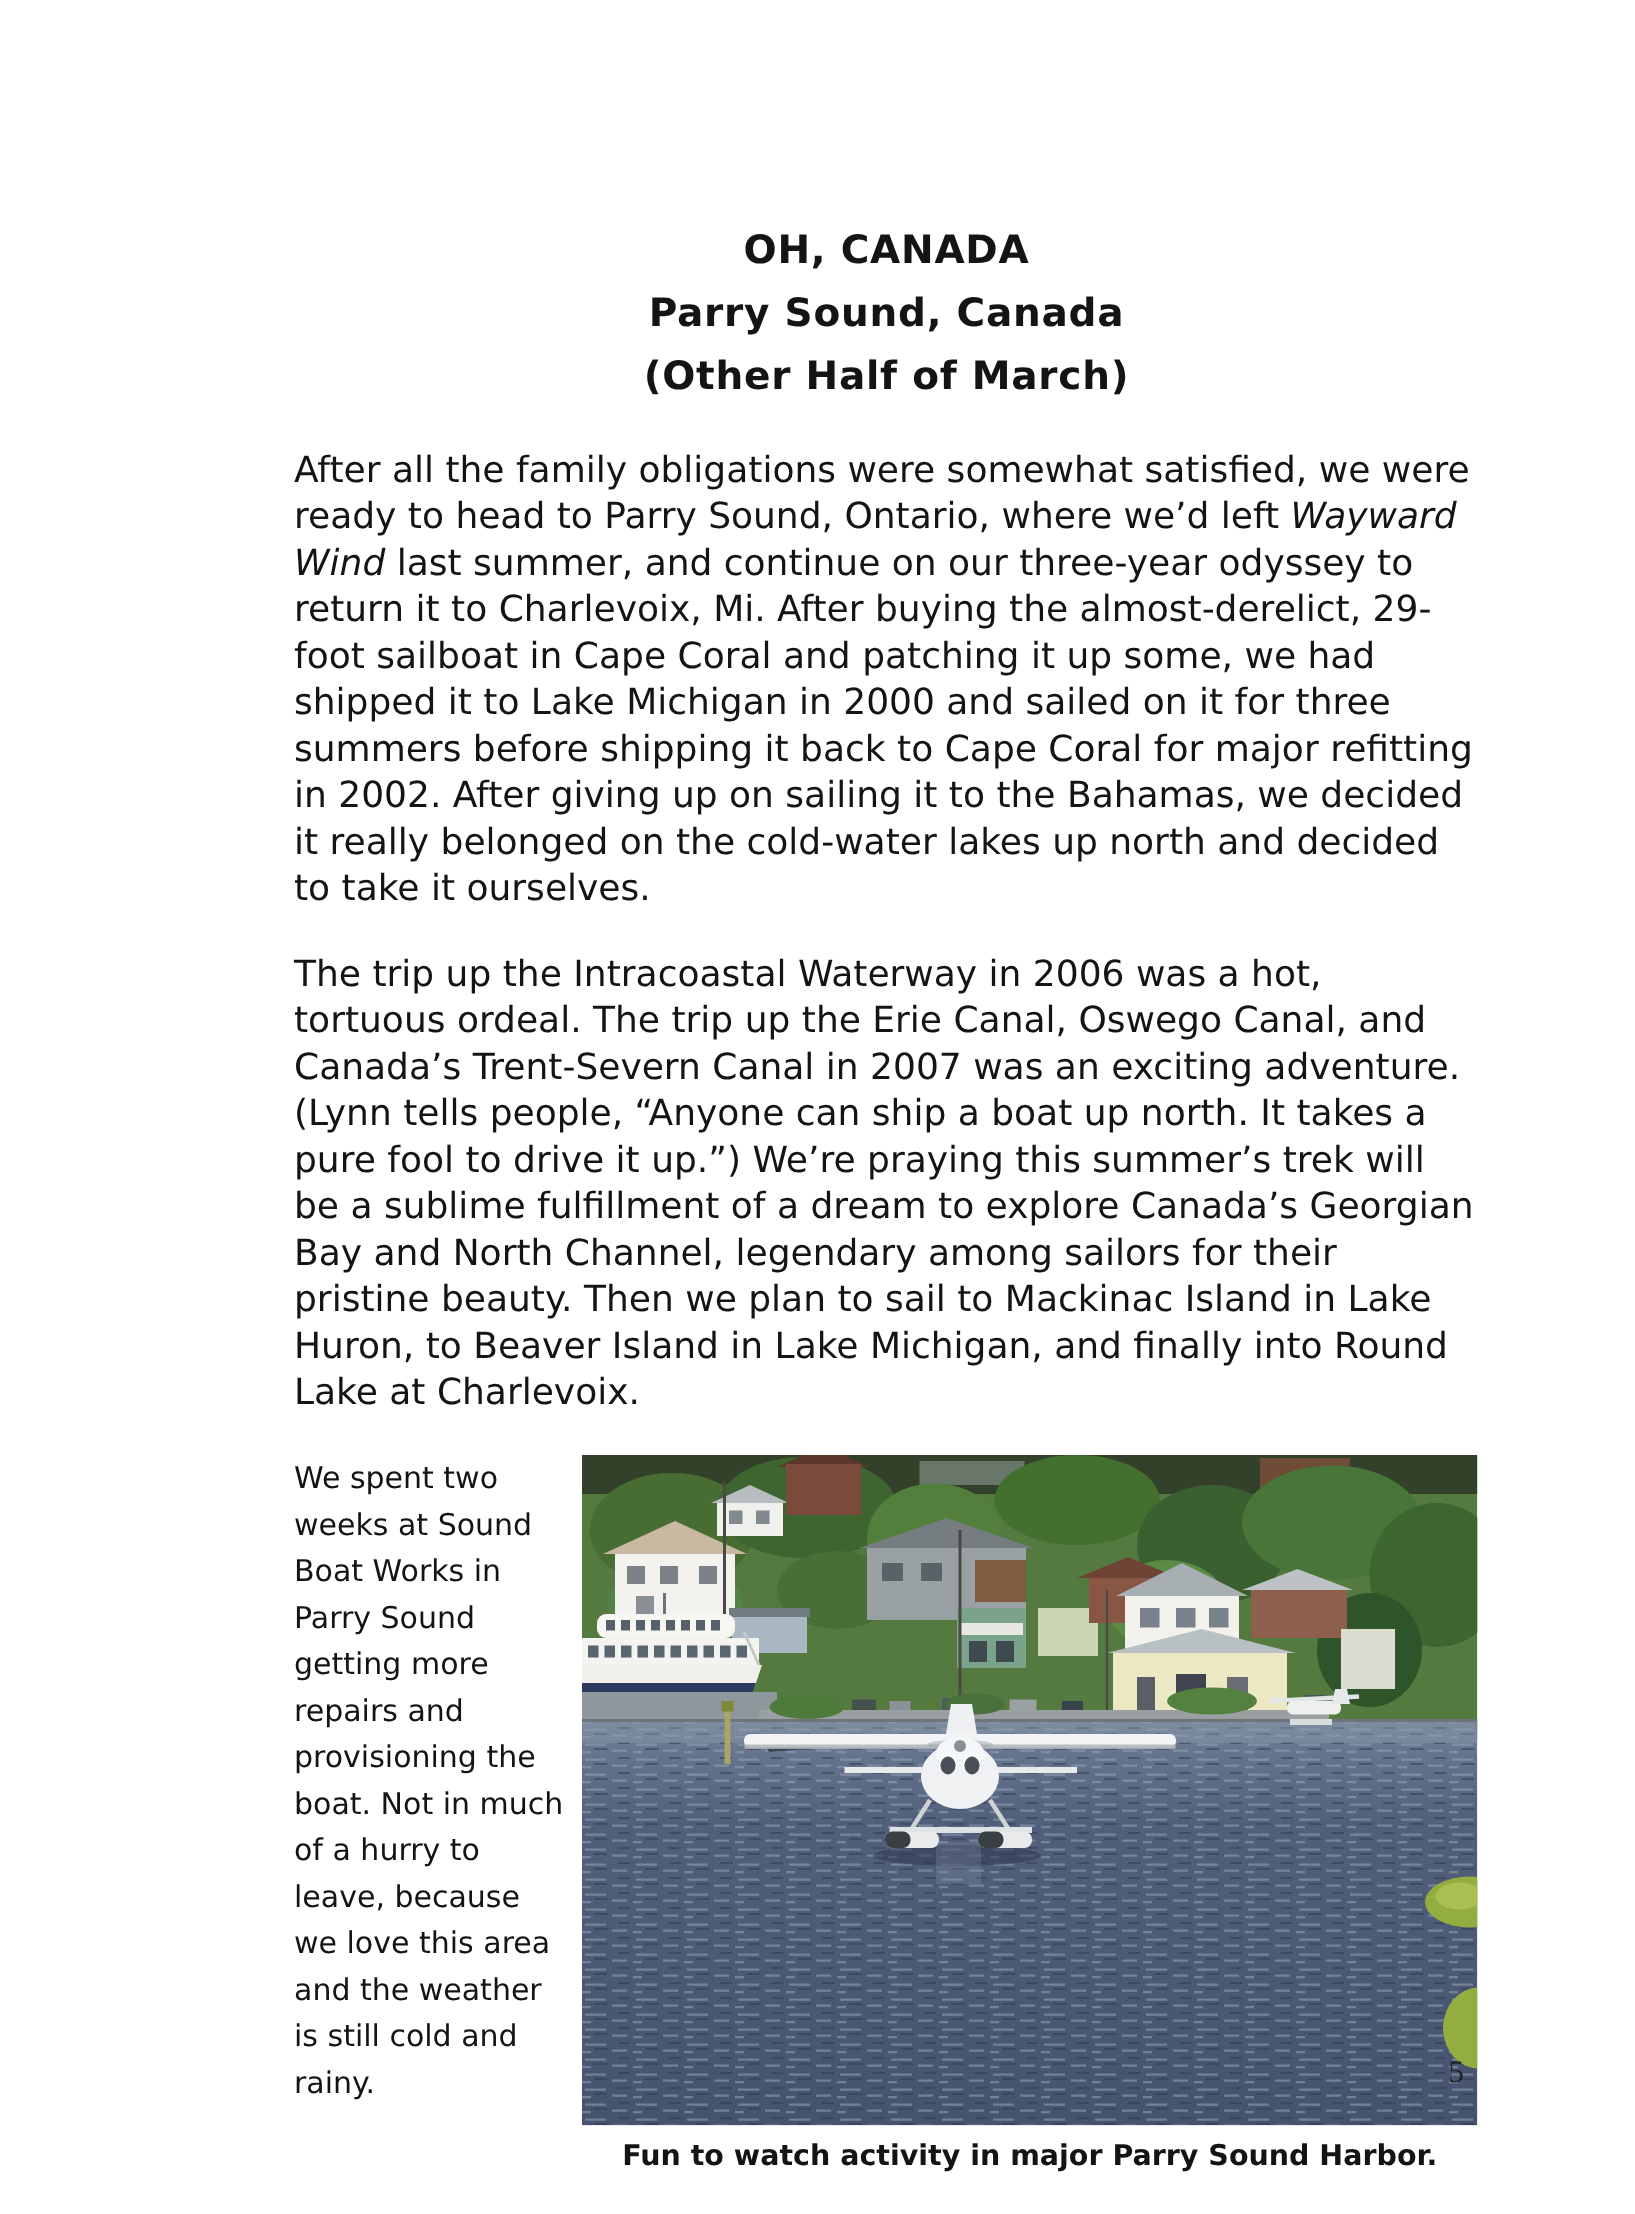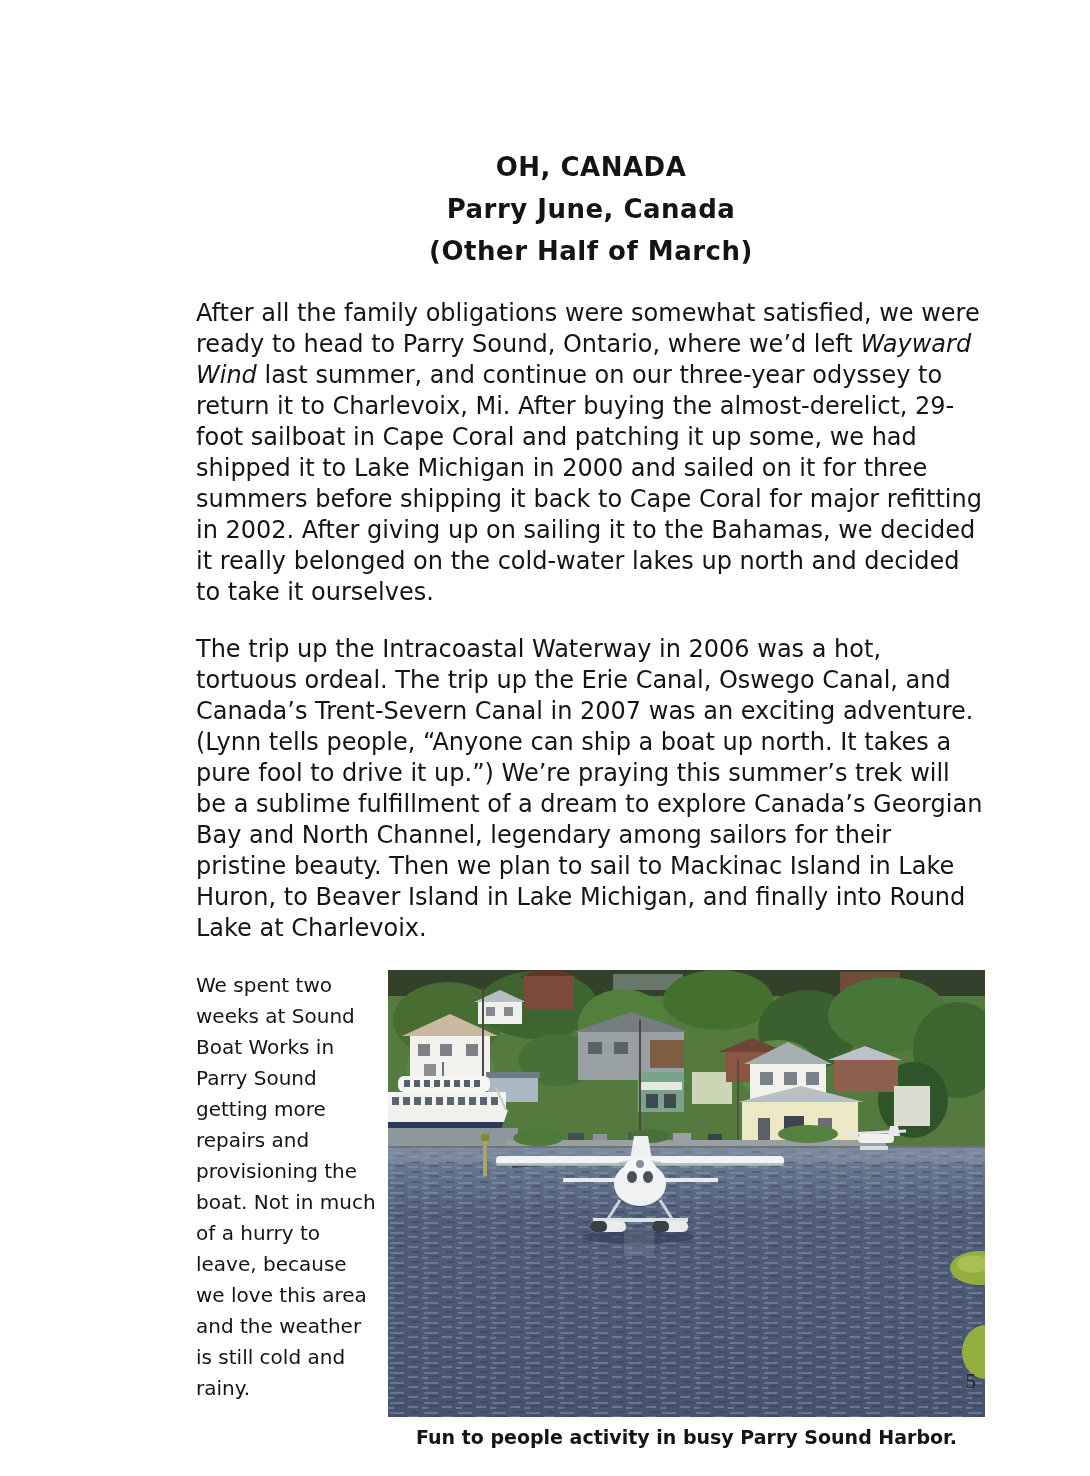--- a/index.html
+++ b/index.html
@@ -59,21 +59,21 @@
   }
 </style>
 </head>
 <body>
 
 <div class="page">
   <div class="content">
 
     <div class="title">
       <div>OH, CANADA</div>
-      <div>Parry June, Canada</div>
+      <div>Parry Sound, Canada</div>
       <div>(Other Half of March)</div>
     </div>
 
     <p class="para"><span>After all the family obligations were somewhat satisfied, we were ready to head to Parry Sound, Ontario, where we’d left </span><i>Wayward Wind</i><span> last summer, and continue on our three-year odyssey to return it to Charlevoix, Mi. After buying the almost-derelict, 29-foot sailboat in Cape Coral and patching it up some, we had shipped it to Lake Michigan in 2000 and sailed on it for three summers before shipping it back to Cape Coral for major refitting in 2002. After giving up on sailing it to the Bahamas, we decided it really belonged on the cold-water lakes up north and decided to take it ourselves.</span></p>
 
     <p class="para">The trip up the Intracoastal Waterway in 2006 was a hot, tortuous ordeal. The trip up the Erie Canal, Oswego Canal, and Canada’s Trent-Severn Canal in 2007 was an exciting adventure. (Lynn tells people, “Anyone can ship a boat up north. It takes a pure fool to drive it up.”) We’re praying this summer’s trek will be a sublime fulfillment of a dream to explore Canada’s Georgian Bay and North Channel, legendary among sailors for their pristine beauty. Then we plan to sail to Mackinac Island in Lake Huron, to Beaver Island in Lake Michigan, and finally into Round Lake at Charlevoix.</p>
 
     <div class="photo-row">
       <div class="side-text">We spent two weeks at Sound Boat Works in Parry Sound getting more repairs and provisioning the boat. Not in much of a hurry to leave, because we love this area and the weather is still cold and rainy.</div>
 
@@ -239,19 +239,19 @@
               <rect x="264" y="251" width="17" height="11" rx="5" fill="#3a3f46"></rect>
             </g>
 
             <g>
               <ellipse cx="592" cy="298" rx="30" ry="17" fill="#94ad3f"></ellipse>
               <ellipse cx="585" cy="294" rx="16" ry="9" fill="#a9bf52"></ellipse>
               <ellipse cx="598" cy="382" rx="24" ry="27" fill="#94ad3f"></ellipse>
             </g>
           </svg>
         </div>
-        <div class="caption">Fun to people activity in busy Parry Sound Harbor.</div>
+        <div class="caption">Fun to watch activity in major Parry Sound Harbor.</div>
       </div>
     </div>
   </div>
 
   <div class="page-num">5</div>
 </div>
 
 </body></html>

